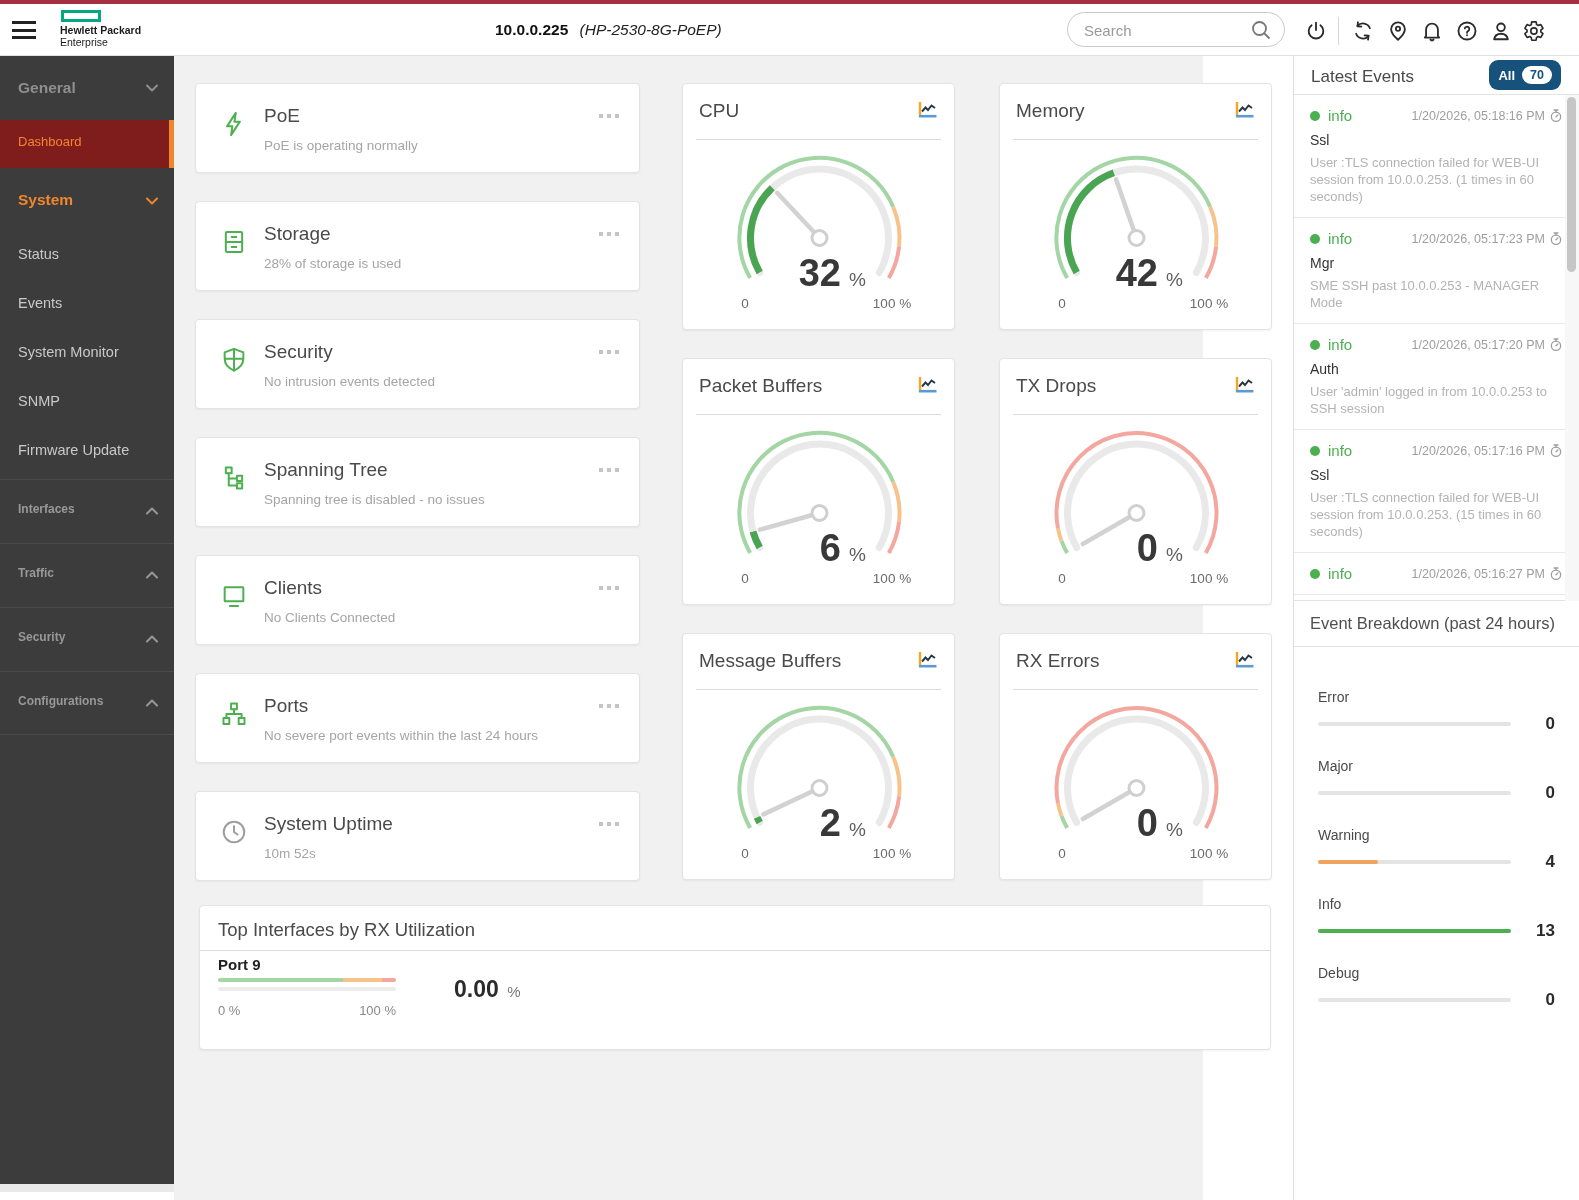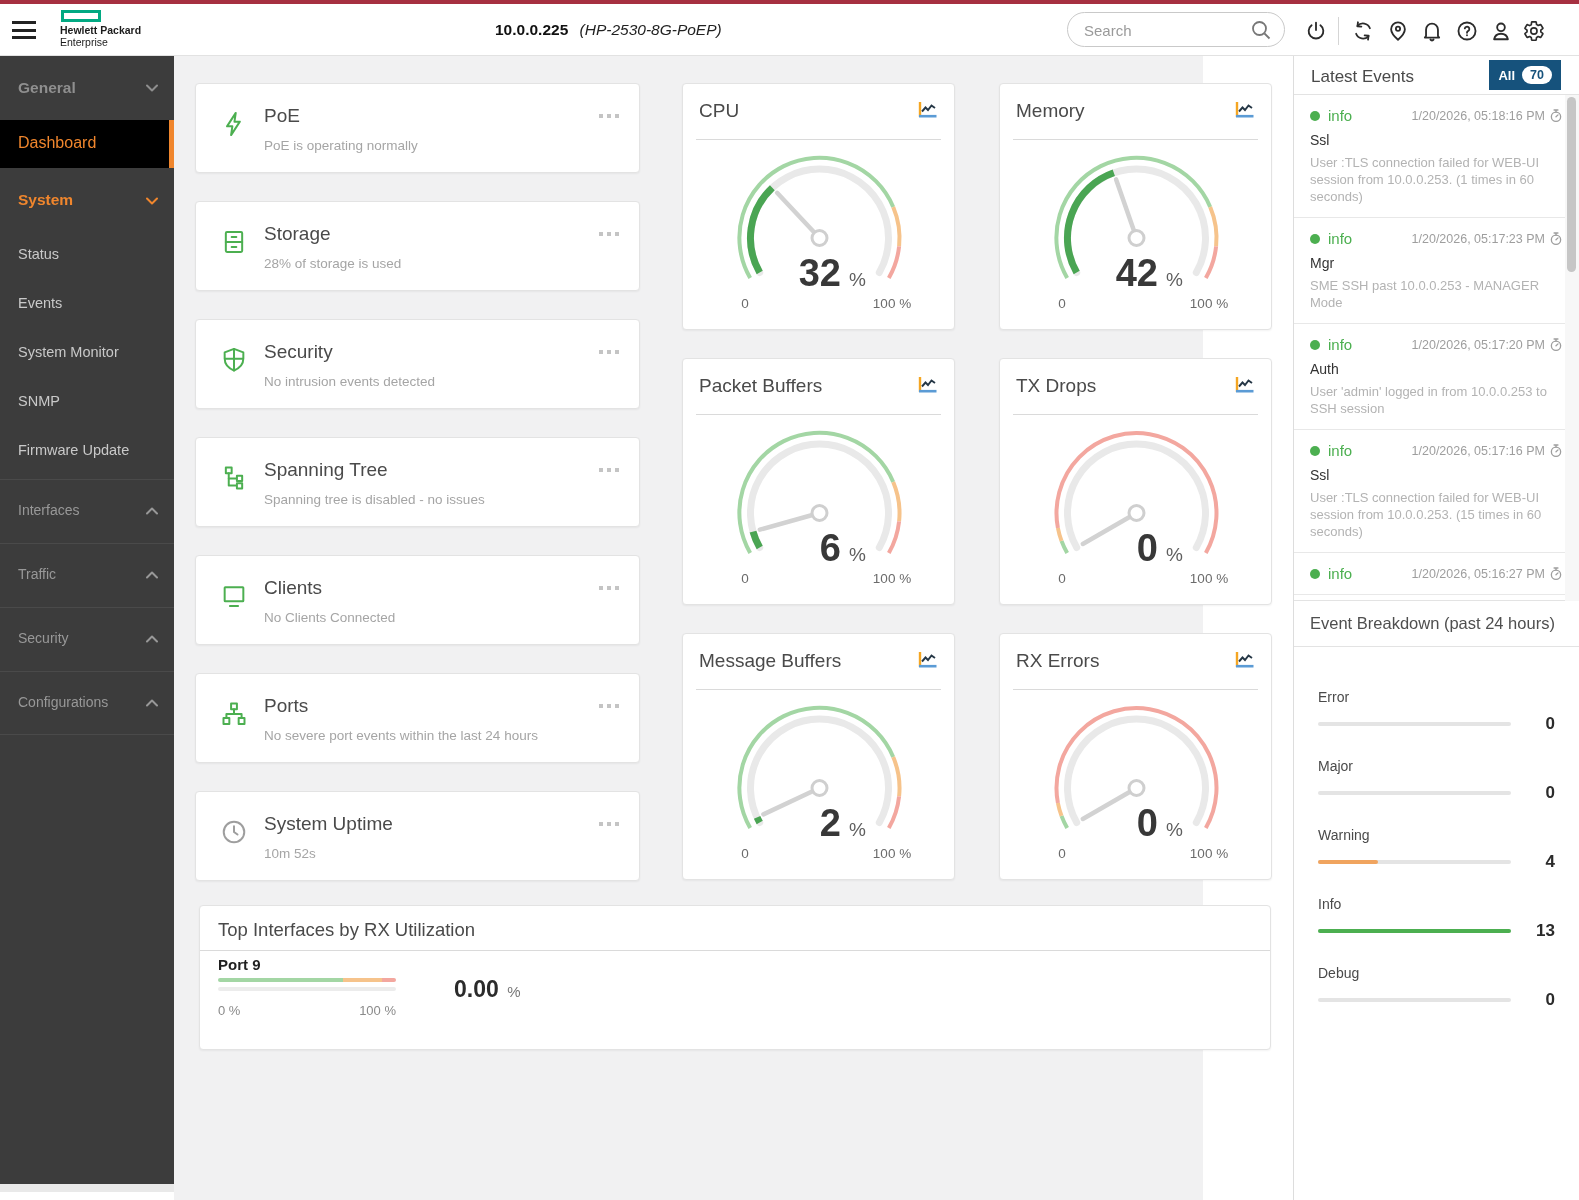--- a/index.html
+++ b/index.html
@@ -19,26 +19,26 @@
   .search-box input { position:absolute; left:16px; top:6px; width:160px; height:22px; border:none; outline:none; font-size:15px; color:#555; font-family:"Liberation Sans",sans-serif; }
   .search-box input::placeholder { color:#9a9a9a; }
   .search-mag { position:absolute; right:12px; top:6px; }
   .hicon { position:absolute; top:16px; width:22px; height:22px; cursor:pointer; }
   .hdivider { position:absolute; left:1338px; top:13px; width:1px; height:28px; background:#d5d5d5; }
   
   .sidebar { position:absolute; left:0; top:56px; width:174px; height:1136px; background:#3c3c3c; }
   .sidebar:after { content:""; position:absolute; left:0; bottom:0; width:174px; height:8px; background:#e9e9e9; }
   .sb-group { position:relative; height:28px; margin-top:19px; padding:4px 20px 0 18px; color:#8f8f8f; font-weight:bold; font-size:15.5px; cursor:pointer; }
   .sb-group .chev { position:absolute; right:16px; top:9px; }
-  .sb-active { position:relative; margin-top:17px; height:48px; background:#000000; border-right:5px solid #f0862d; color:#f0862d; font-size:16px; padding:14px 0 0 18px; cursor:pointer; }
+  .sb-active { position:relative; margin-top:17px; height:48px; background:#7f1d1d; border-right:5px solid #f0862d; color:#f0862d; font-size:13px; padding:14px 0 0 18px; cursor:pointer; }
   .sb-sys { position:relative; margin-top:17px; height:35px; padding:6px 20px 0 18px; color:#f0862d; font-weight:bold; font-size:15.5px; cursor:pointer; }
   .sb-sys .chev { position:absolute; right:16px; top:12px; }
   .sb-subwrap { margin-top:12px; }
   .sb-sub { height:49px; padding:14px 0 0 18px; color:#c9c9c9; font-size:14.5px; cursor:pointer; }
-  .sb-col { position:relative; height:64px; padding:22px 20px 0 18px; color:#989898; font-weight:normal; font-size:14px; border-top:1px solid #4a4a4a; cursor:pointer; }
+  .sb-col { position:relative; height:64px; padding:22px 20px 0 18px; color:#989898; font-weight:bold; font-size:12px; border-top:1px solid #4a4a4a; cursor:pointer; }
   .sb-col:last-child { border-bottom:1px solid #4a4a4a; }
   .sb-col .chev { position:absolute; right:16px; top:27px; }
   .sb-colwrap { margin-top:2px; }
   
   .main { position:absolute; left:174px; top:56px; width:1029px; height:1144px; background:#f1f1f2; }
   .card { background:#fff; border:1px solid #e3e3e3; border-radius:4px; box-shadow:0 1px 2px rgba(0,0,0,.05); }
   .status-card { position:absolute; left:21px; width:445px; height:90px; }
   .sc-icon { position:absolute; left:24px; top:26px; width:28px; height:28px; }
   .sc-title { position:absolute; left:68px; top:21px; font-size:19px; color:#4a4a4a; }
   .sc-sub { position:absolute; left:68px; top:54px; font-size:13.5px; color:#a5a5a5; }
@@ -60,21 +60,21 @@
   .ti-scale i { display:block; height:4px; }
   .ti-track { width:178px; height:4px; border-radius:2px; background:#ececec; margin-top:5px; }
   .ti-minmax { width:178px; display:flex; justify-content:space-between; font-size:13px; color:#8a8a8a; margin-top:12px; }
   .ti-value { position:absolute; left:196px; top:20px; white-space:nowrap; }
   .ti-value .num { font-size:23px; font-weight:bold; color:#2b2b2b;margin-left:40px; }
   .ti-value .unit { font-size:15px; color:#777; margin-left:4px; }
   
   .events-panel { position:absolute; left:1293px; top:56px; width:286px; height:1144px; background:#fff; border-left:1px solid #ddd; }
   .ep-head { position:relative; height:39px; border-bottom:1px solid #e3e3e3; }
   .ep-title { position:absolute; left:17px; top:11px; font-size:17px; color:#4a4a4a; }
-  .all-btn { position:absolute; right:18px; top:4px; height:30px; background:#16527c; border:none; border-radius:0; color:#fff; font-weight:bold; font-size:13px; padding:0 9px; cursor:pointer; display:flex; align-items:center; gap:7px; font-family:"Liberation Sans",sans-serif; }
+  .all-btn { position:absolute; right:18px; top:4px; height:30px; background:#16527c; border:none; border-radius:9px; color:#fff; font-weight:bold; font-size:13px; padding:0 9px; cursor:pointer; display:flex; align-items:center; gap:7px; font-family:"Liberation Sans",sans-serif; }
   .all-badge { background:#fff; color:#16527c; border-radius:10px; padding:2px 8px; font-size:12.5px; font-weight:bold; }
   .ev-list { height:506px; overflow:hidden; }
   .ev-item { padding:12px 16px; border-bottom:1px solid #e8e8e8; }
   .ev-row1 { display:flex; align-items:center; }
   .ev-dot { width:10px; height:10px; border-radius:50%; background:#4caf50; margin-right:8px; }
   .ev-sev { font-size:15px; color:#4caf50; }
   .ev-time { margin-left:auto; font-size:12.5px; color:#9e9e9e; display:flex; align-items:center; gap:4px; }
   .ev-cat { margin-top:8px; font-size:14px; color:#333; }
   .ev-msg { margin-top:6px; font-size:13px; line-height:17px; color:#b3b3b3; }
   .bd-head { position:relative; height:47px; border-bottom:1px solid #e3e3e3; border-top:1px solid #e3e3e3; margin-top:-1px; }

